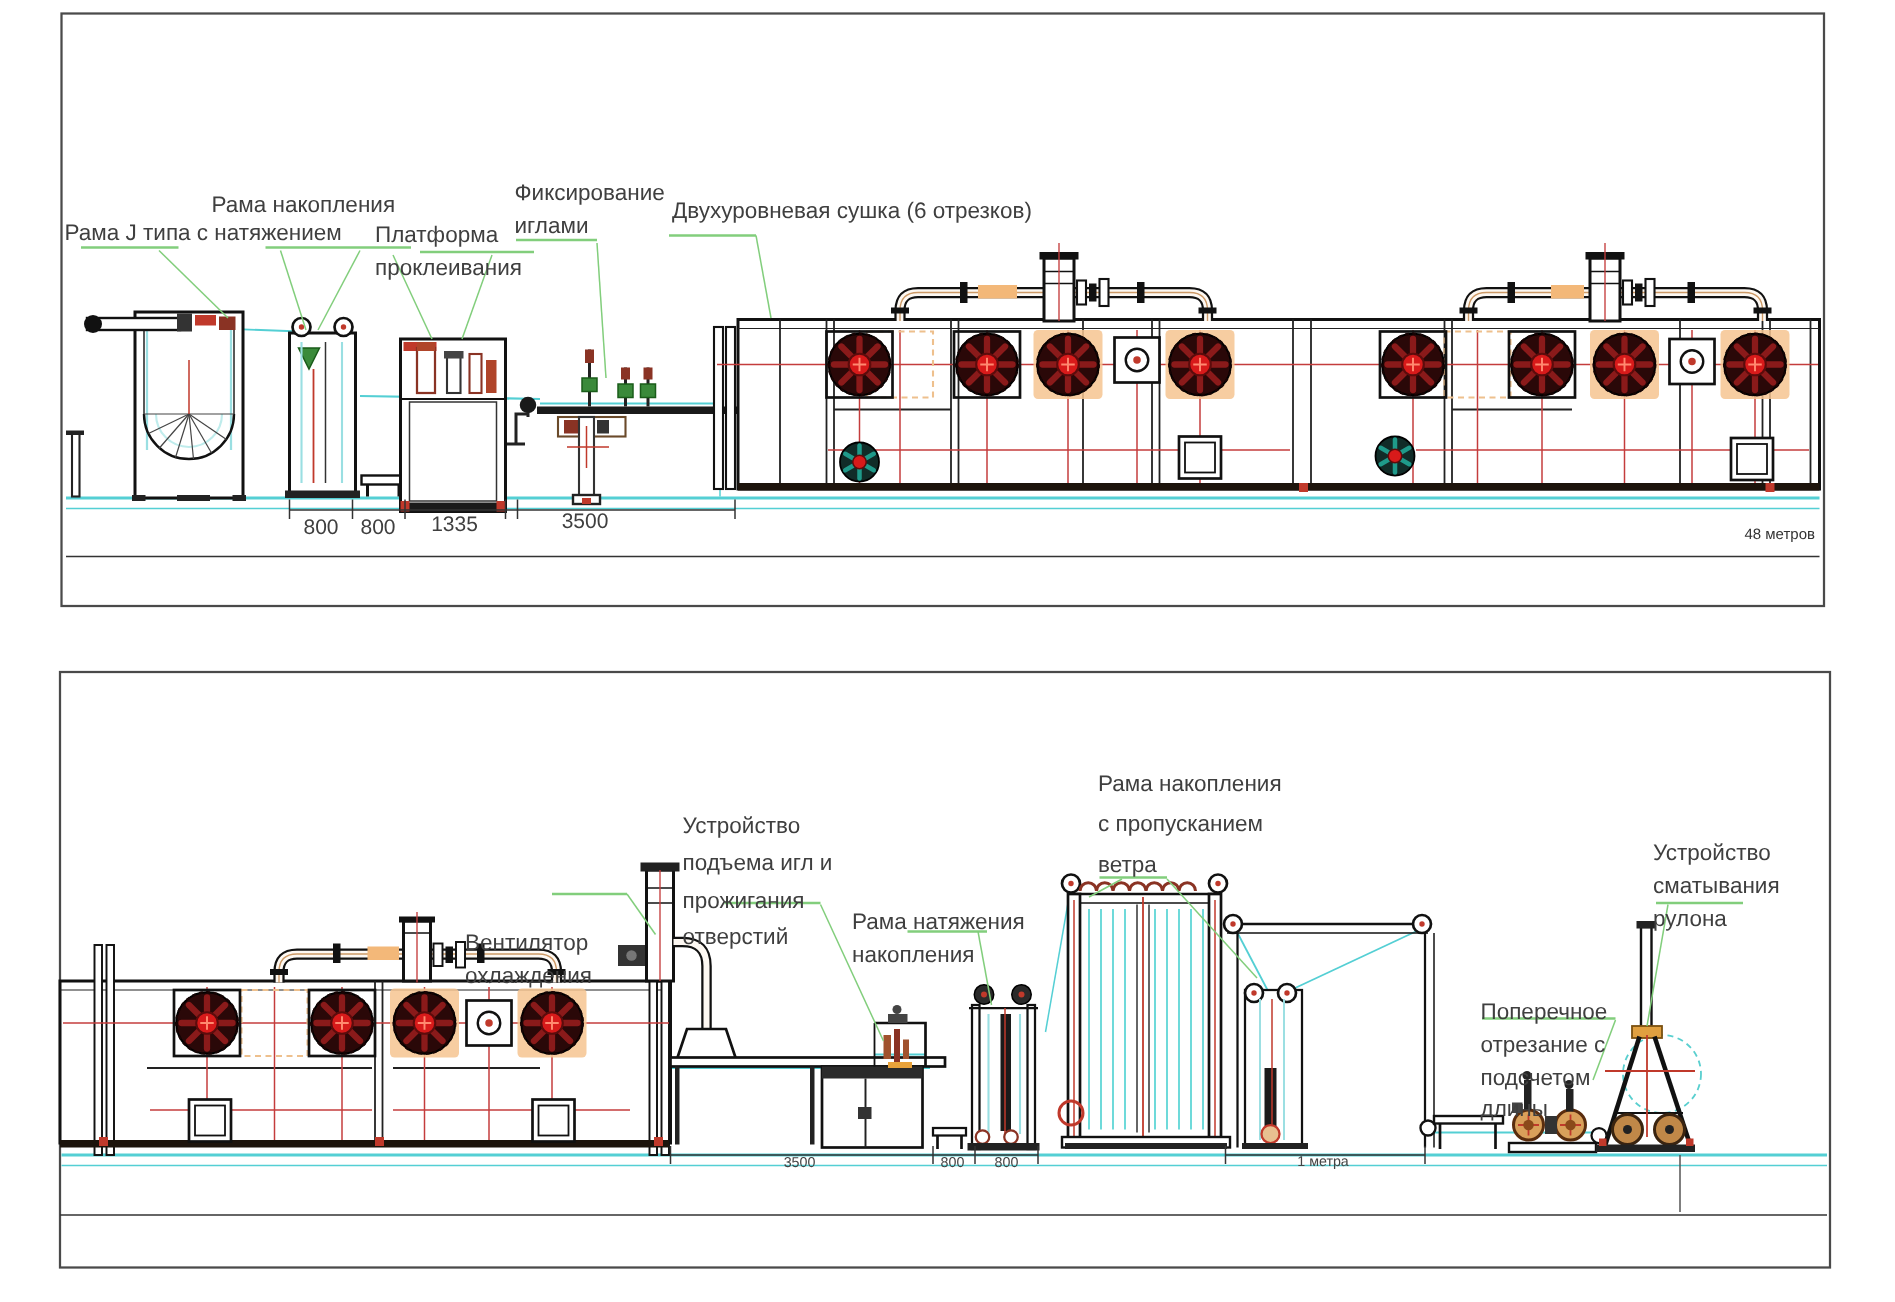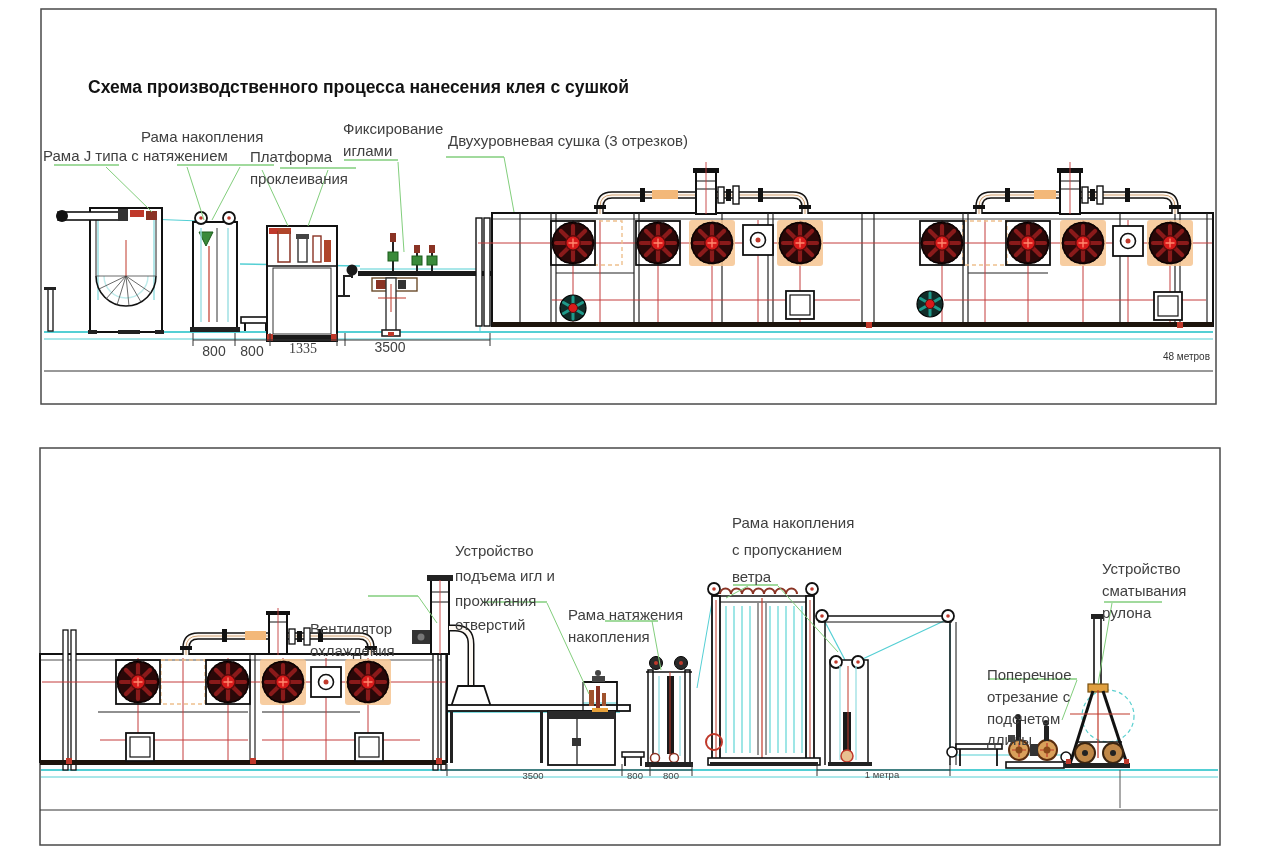--- a/index.html
+++ b/index.html
@@ -563,33 +563,32 @@
       <line x1="547" y1="603" x2="589" y2="694"></line>
       <line x1="652" y1="621" x2="661" y2="670"></line>
       <line x1="748" y1="586" x2="726" y2="598"></line>
       <line x1="778" y1="586" x2="838" y2="652"></line>
       <line x1="1077" y1="680" x2="1062" y2="720"></line>
       <line x1="1112" y1="603" x2="1098" y2="684"></line>
     </g>
   </g>
 </svg>
 
-<div class="title" style="left:88px;top:77px;">Схема производственного процесса нанесения клея с сушкой</div>
 
 <div class="lbl" style="left:141px;top:126px;">Рама накопления</div>
 <div class="lbl" style="left:43px;top:145px;">Рама J типа с натяжением</div>
 <div class="lbl ctr" style="left:250px;top:146px;width:112px;">Платформа
 проклеивания</div>
 <div class="lbl" style="left:343px;top:118px;">Фиксирование
 иглами</div>
-<div class="lbl" style="left:448px;top:130px;">Двухуровневая сушка (3 отрезков)</div>
+<div class="lbl" style="left:448px;top:130px;">Двухуровневая сушка (6 отрезков)</div>
 
 <div class="dim ctr" style="left:214px;top:343px;">800</div>
 <div class="dim ctr" style="left:252px;top:343px;">800</div>
-<div class="dim ctr" style="left:303px;top:341px;font-family:Liberation Serif, serif;">1335</div>
+<div class="dim ctr" style="left:303px;top:341px;">1335</div>
 <div class="dim ctr" style="left:390px;top:339px;">3500</div>
 <div class="dim-lg" style="left:1130px;top:351px;width:80px;text-align:right;">48 метров</div>
 
 <div class="lbl" style="left:310px;top:574px;margin-top:44px;">Вентилятор
 охлаждения</div>
 <div class="lbl lh165" style="left:455px;top:539px;">Устройство
 подъема игл и
 прожигания
 отверстий</div>
 <div class="lbl" style="left:568px;top:604px;">Рама натяжения

